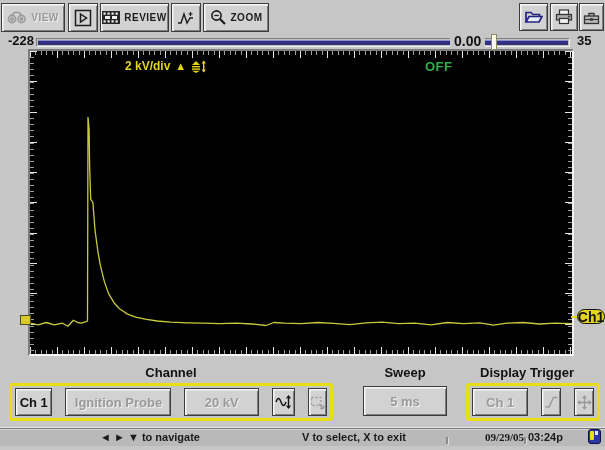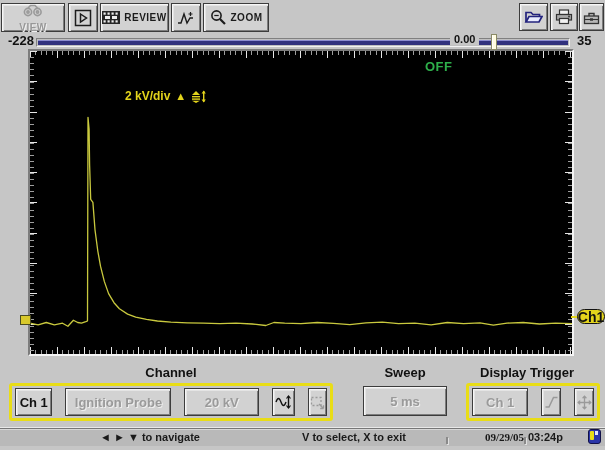--- a/index.html
+++ b/index.html
@@ -6,30 +6,30 @@
   html,body { width:605px; height:450px; }
   body { font-family:"Liberation Sans", sans-serif; background:var(--chrome_gray,#c6c6c6); position:relative; overflow:hidden; }
 
   
   .btn {
     position:absolute; background:#d2d2d2; border:1px solid #3c3c3c;
     box-shadow:inset 1px 1px 0 #f6f6f6, inset 2px 2px 0 #e4e4e4, inset -1px -1px 0 #7d7d7d;
     display:flex; align-items:center; justify-content:center; gap:4px;
     font-weight:bold; font-size:10px; letter-spacing:.5px; color:#1c1c1c; cursor:default;
   }
-  .btn.disabled { color:#989898; text-shadow:1px 1px 0 #efefef;flex-direction:column; }
+  .btn.disabled { color:#989898; text-shadow:1px 1px 0 #efefef; }
 
   
   .pos-label { position:absolute; font-weight:bold; font-size:13px; color:#111; }
   .pos-track { position:absolute; left:36px; top:38px; width:534px; height:9px;
     background:#c0c0c0; border-top:1px solid #808080; border-left:1px solid #808080;
     border-bottom:1px solid #f2f2f2; border-right:1px solid #f2f2f2; }
   .pos-fill { position:absolute; inset:1px; background:var(--slider_navy,#31317e);
     box-shadow:inset 0 1px 0 #8b8bd0; }
-  .pos-value { position:absolute; left:450px; top:33px; font-weight:bold; font-size:11px;
+  .pos-value { position:absolute; left:450px; top:33px; font-weight:bold; font-size:14px;
     color:#111; background:var(--chrome_gray,#c6c6c6); padding:0 4px; z-index:3; }
   .pos-thumb { position:absolute; left:491px; top:34px; width:6px; height:16px;
     background:#fffdе8; background:#fffce0; border:1px solid #8a8a66; z-index:4;
     box-shadow:inset 1px 0 0 #ffffff; }
 
   
   .scope { position:absolute; left:28px; top:49px; width:546px; height:307px;
     background:#000; border-top:2px solid #7c7c7c; border-left:2px solid #7c7c7c;
     border-bottom:2px solid #f4f4f4; border-right:2px solid #f4f4f4; }
   .scope-inner { position:absolute; inset:0; overflow:visible; }
@@ -43,21 +43,21 @@
   .ruler.h.bottom { bottom:0; background-position:0 100%,0 100%; }
   .ruler.v { top:0; bottom:0; width:7px;
     background-image:
       repeating-linear-gradient(180deg,#e6e6e6 0 1px,transparent 1px 30.3px),
       repeating-linear-gradient(180deg,#9d9d9d 0 1px,transparent 1px 6.1px);
     background-size:7px 100%,4px 100%; background-repeat:no-repeat; }
   .ruler.v.left { left:0; background-position:0 0,0 0; }
   .ruler.v.right { right:0; background-position:100% 0,100% 0; }
 
   .scope-scale { position:absolute; left:95px; top:8px; color:var(--label_yellow,#e3d41c);
-    font-weight:bold; font-size:12px; display:flex; align-items:center; gap:5px;margin-top:30px; }
+    font-weight:bold; font-size:12px; display:flex; align-items:center; gap:5px; }
   .scope-off { position:absolute; left:395px; top:8px; color:var(--off_green,#2eaf4b);
     font-weight:bold; font-size:13px; letter-spacing:.5px; }
   .gnd-marker { position:absolute; left:20px; top:315px; width:11px; height:10px;
     background:#d8c82a; border:1px solid #4a4a20; z-index:5; }
   .ch-tag { position:absolute; left:577px; top:309px; width:28px; height:15px;
     background:var(--label_yellow,#e3d41c); border:1px solid #111; border-radius:8px;
     color:#111; font-weight:bold; font-size:14px; display:flex; align-items:center;
     justify-content:center; z-index:5; }
   .ch-tag-link { position:absolute; left:571px; top:316px; width:6px; height:2px;
     background:var(--label_yellow,#e3d41c); z-index:5; }

